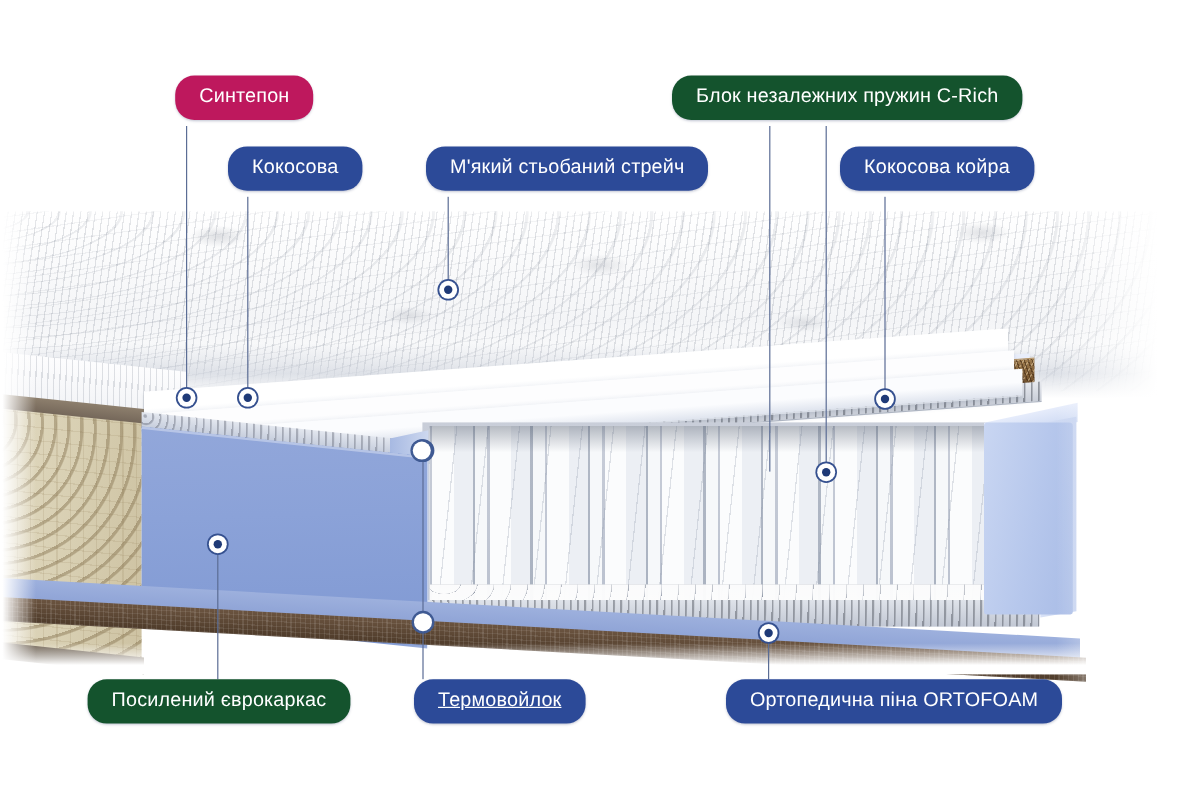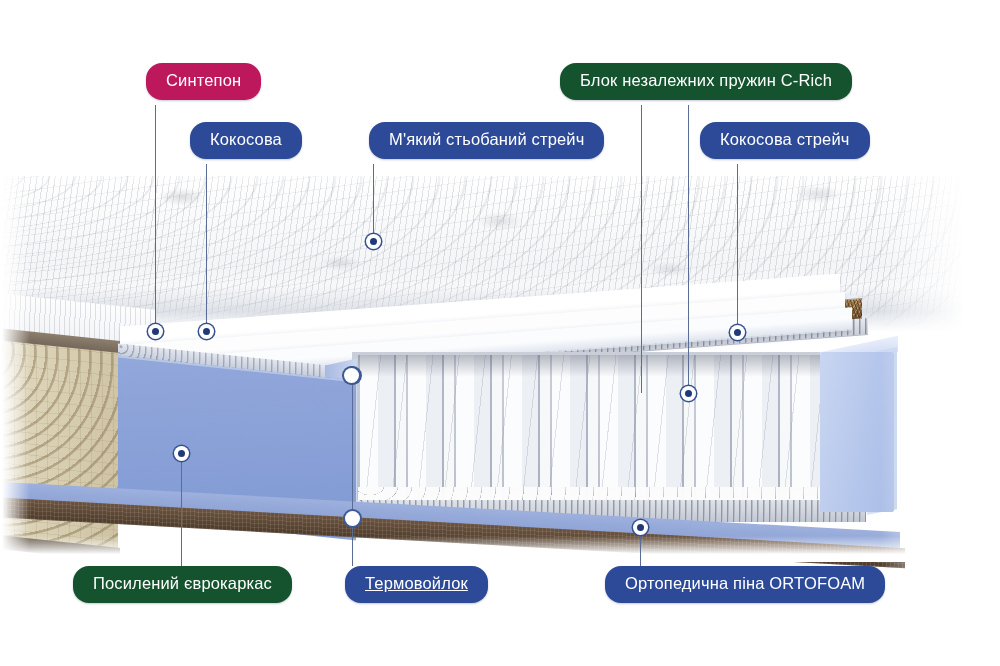--- a/index.html
+++ b/index.html
@@ -322,28 +322,28 @@
 
   <div id="annotations">
       <div class="leader" style="left: 155px; top: 105px; height: 226px;"></div>
       <div class="marker" style="left: 155px; top: 331px;"></div>
       <div class="label" style="left: 146px; top: 63px; background: #be185d;">Синтепон</div>
       <div class="leader" style="left: 206px; top: 164px; height: 167px;"></div>
       <div class="marker" style="left: 206px; top: 331px;"></div>
       <div class="label" style="left: 190px; top: 122px; background: rgb(44, 74, 152);">Кокосова</div>
       <div class="leader" style="left: 373px; top: 164px; height: 77px;"></div>
       <div class="marker" style="left: 373px; top: 241px;"></div>
-      <div class="label" style="left: 355px; top: 122px; background: rgb(44, 74, 152); margin-left: 14px;">М'який стьобаний стрейч</div>
+      <div class="label" style="left: 355px; top: 122px; background: rgb(44, 74, 152);">М'який стьобаний стрейч</div>
       <div class="leader" style="left: 641px; top: 105px; height: 288px;"></div>
       <div class="leader" style="left: 688px; top: 105px; height: 288px;"></div>
       <div class="marker" style="left: 688px; top: 393px;"></div>
       <div class="label" style="left: 560px; top: 63px; background: #14532d;">Блок незалежних пружин C-Rich</div>
       <div class="leader" style="left: 737px; top: 164px; height: 168px;"></div>
       <div class="marker" style="left: 737px; top: 332px;"></div>
-      <div class="label" style="left: 700px; top: 122px; background: rgb(44, 74, 152);">Кокосова стрейч</div>
+      <div class="label" style="left: 700px; top: 122px; background: rgb(44, 74, 152);">Кокосова койра</div>
       <div class="leader" style="left: 181px; top: 453px; height: 113px;"></div>
       <div class="marker" style="left: 181px; top: 453px;"></div>
       <div class="label" style="left: 73px; top: 566px; background: #14532d;">Посилений єврокаркас</div>
       <div class="leader" style="left: 352px; top: 375px; height: 191px;"></div>
       <div class="leader" style="left: 351px; top: 375px; height: 0px;"></div>
       <div class="marker" style="left: 351px; top: 375px;"></div>
       <div class="label" style="left: 345px; top: 566px; background: rgb(44, 74, 152); text-decoration: underline;">Термовойлок</div>
       <div class="leader" style="left: 640px; top: 527px; height: 39px;"></div>
       <div class="marker" style="left: 640px; top: 527px;"></div>
       <div class="label" style="left: 605px; top: 566px; background: rgb(44, 74, 152); text-align: right;">Ортопедична піна ORTOFOAM</div>

